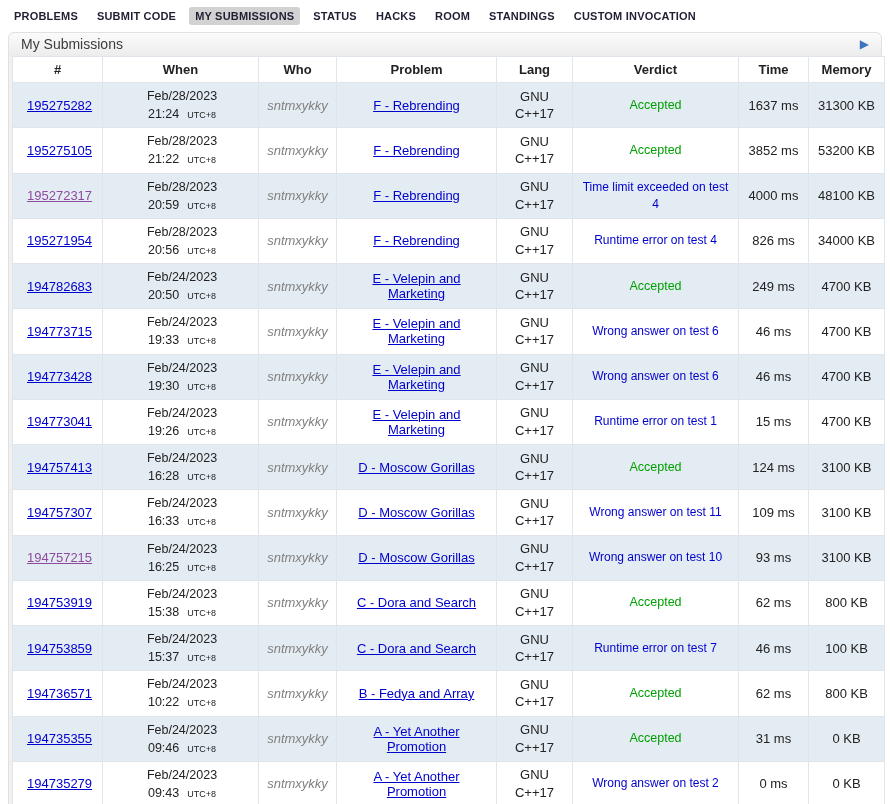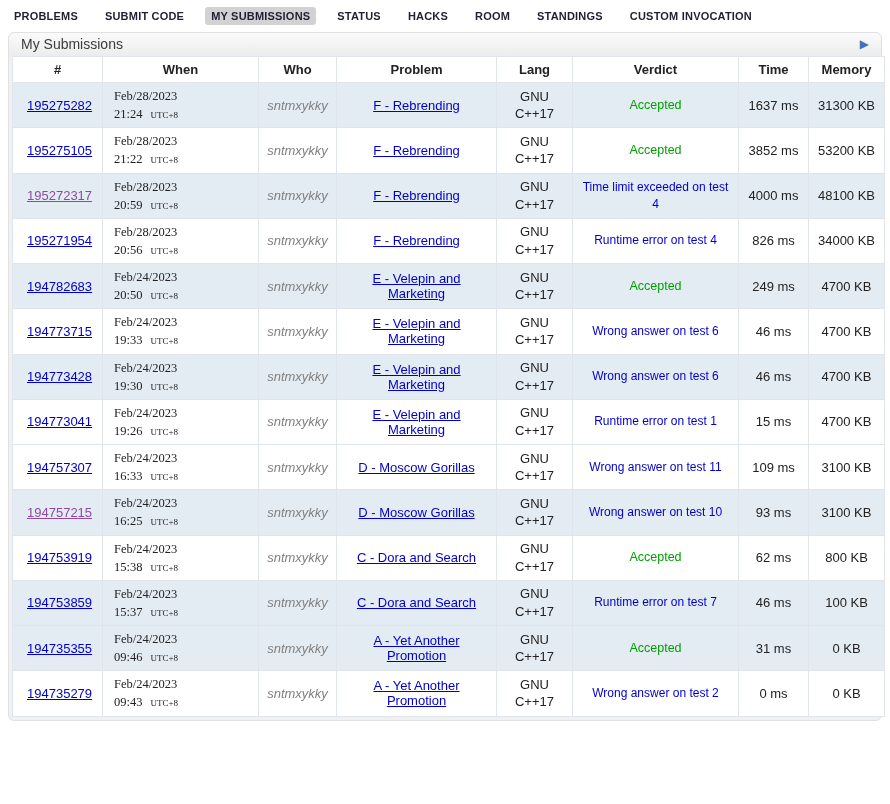--- a/index.html
+++ b/index.html
@@ -5,21 +5,21 @@
   * { margin:0; padding:0; box-sizing:border-box; }
   html,body { background:#fff; }
   body {
     width:890px; height:804px; overflow:hidden;
     font-family:"Liberation Sans", sans-serif;
     color:#222;
   }
 
   
   .topnav {
-    display:flex; align-items:center; gap:15px;
+    display:flex; align-items:center; gap:7px;
     padding:7px 8px 5px 8px;
   }
   .nav-item {
     font-size:11px; font-weight:bold; letter-spacing:.2px;
     color:#1f1f33; cursor:pointer; white-space:nowrap;
     padding:3px 6px; border-radius:3px;
   }
   .nav-item.active { background:#d2d2d2; }
 
   
@@ -59,21 +59,21 @@
     border:1px solid #dfe5ea;
     padding:4px 8px; height:44px;
     background:#fff; vertical-align:middle;
   }
   tr.alt td { background:var(--row-alt,#e4ecf3); }
 
   a { color:var(--link,#0000cc); }
   a.visited { color:var(--visited,#8d4a9e); }
 
   .col-id { text-align:left; padding-left:14px; }
-  .col-when { text-align:left; padding-left:11px; line-height:1.45; font-size:12.5px;font-family:Liberation Serif, serif; }
+  .col-when { text-align:center; padding-left:11px; line-height:1.45; font-size:12.5px; }
   .col-who { text-align:center;font-style:italic; }
   .col-problem { text-align:center;margin-top:44px; }
   .col-lang { text-align:center; line-height:1.35; }
   .col-verdict { text-align:center; line-height:1.3; }
   .col-time, .col-memory { text-align:center; white-space:nowrap; }
 
   .who-link { color:var(--who,#808080); text-decoration:none; }
   .tz { font-size:9px; margin-left:8px; }
 
   .verdict { font-size:12px; color:var(--verdict,#0000cc); }
@@ -219,20 +219,33 @@
       <span>Feb/24/2023</span><br>
       <span>19:26</span><span class="tz">UTC+8</span>
     </td>
     <td class="col-who"><a href="#" class="who-link">sntmxykky</a></td>
     <td class="col-problem"><a href="#">E - Velepin and Marketing</a></td>
     <td class="col-lang">GNU C++17</td>
     <td class="col-verdict"><span class="verdict rejected">Runtime error on test 1</span></td>
     <td class="col-time">15 ms</td>
     <td class="col-memory">4700 KB</td>
   </tr>
+        <tr class="alt">
+    <td class="col-id"><a href="#">194757413</a></td>
+    <td class="col-when">
+      <span>Feb/24/2023</span><br>
+      <span>16:28</span><span class="tz">UTC+8</span>
+    </td>
+    <td class="col-who"><a href="#" class="who-link">sntmxykky</a></td>
+    <td class="col-problem"><a href="#">D - Moscow Gorillas</a></td>
+    <td class="col-lang">GNU C++17</td>
+    <td class="col-verdict"><span class="verdict accepted">Accepted</span></td>
+    <td class="col-time">124 ms</td>
+    <td class="col-memory">3100 KB</td>
+  </tr>
         <tr>
     <td class="col-id"><a href="#">194757307</a></td>
     <td class="col-when">
       <span>Feb/24/2023</span><br>
       <span>16:33</span><span class="tz">UTC+8</span>
     </td>
     <td class="col-who"><a href="#" class="who-link">sntmxykky</a></td>
     <td class="col-problem"><a href="#">D - Moscow Gorillas</a></td>
     <td class="col-lang">GNU C++17</td>
     <td class="col-verdict"><span class="verdict rejected">Wrong answer on test 11</span></td>
@@ -271,20 +284,33 @@
       <span>Feb/24/2023</span><br>
       <span>15:37</span><span class="tz">UTC+8</span>
     </td>
     <td class="col-who"><a href="#" class="who-link">sntmxykky</a></td>
     <td class="col-problem"><a href="#">C - Dora and Search</a></td>
     <td class="col-lang">GNU C++17</td>
     <td class="col-verdict"><span class="verdict rejected">Runtime error on test 7</span></td>
     <td class="col-time">46 ms</td>
     <td class="col-memory">100 KB</td>
   </tr>
+        <tr>
+    <td class="col-id"><a href="#">194736571</a></td>
+    <td class="col-when">
+      <span>Feb/24/2023</span><br>
+      <span>10:22</span><span class="tz">UTC+8</span>
+    </td>
+    <td class="col-who"><a href="#" class="who-link">sntmxykky</a></td>
+    <td class="col-problem"><a href="#">B - Fedya and Array</a></td>
+    <td class="col-lang">GNU C++17</td>
+    <td class="col-verdict"><span class="verdict accepted">Accepted</span></td>
+    <td class="col-time">62 ms</td>
+    <td class="col-memory">800 KB</td>
+  </tr>
         <tr class="alt">
     <td class="col-id"><a href="#">194735355</a></td>
     <td class="col-when">
       <span>Feb/24/2023</span><br>
       <span>09:46</span><span class="tz">UTC+8</span>
     </td>
     <td class="col-who"><a href="#" class="who-link">sntmxykky</a></td>
     <td class="col-problem"><a href="#">A - Yet Another Promotion</a></td>
     <td class="col-lang">GNU C++17</td>
     <td class="col-verdict"><span class="verdict accepted">Accepted</span></td>

